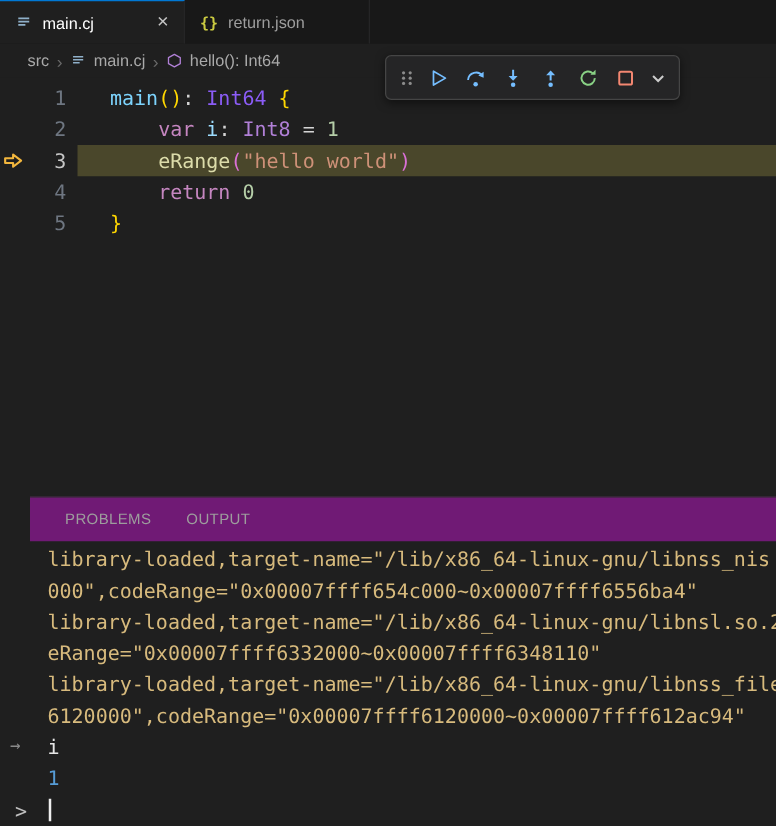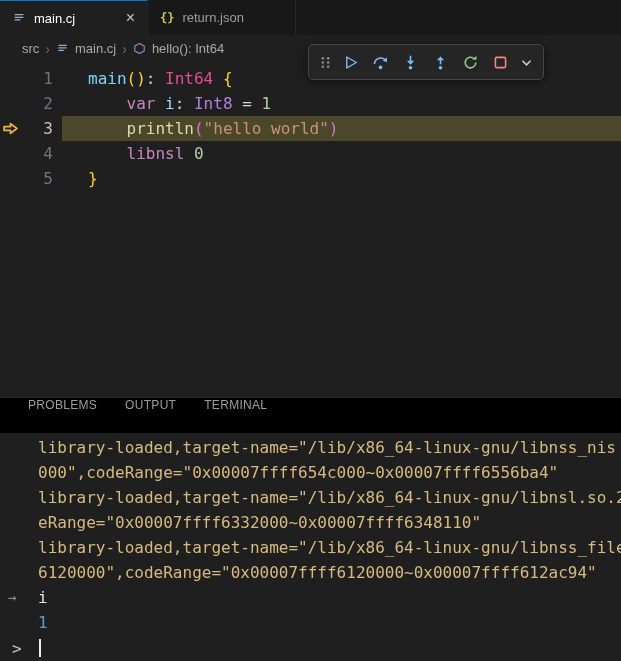--- a/index.html
+++ b/index.html
@@ -36,22 +36,22 @@
   
   .debug-toolbar { position:absolute; left:308px; top:44px; height:36px; display:flex; align-items:center;
                    gap:2px; padding:0 7px; background:#252526; border:1px solid #454545; border-radius:5px;
                    box-shadow:0 2px 8px rgba(0,0,0,.5); z-index:20; }
   .tbtn { width:28px; height:28px; display:flex; align-items:center; justify-content:center; border-radius:4px; cursor:pointer; }
   .tbtn svg { width:17px; height:17px; }
   .tbtn.grip { width:18px; }
   .tbtn.chev { width:20px; }
 
   
-  .panel-tabs { height:36px; display:flex; align-items:flex-start; padding-left:28px;
-                border-top:1px solid #2b2b2b; flex-shrink:0; background:#000000; }
+  .panel-tabs { height:36px; display:flex; align-items:center; padding-left:28px;
+                border-top:1px solid #2b2b2b; flex-shrink:0; background:#701a75;margin-left:24px; }
   .ptab { display:flex; align-items:center; margin-right:28px; font-size:12px; letter-spacing:.3px;
           color:#9d9d9d; border-bottom:1px solid transparent; cursor:pointer; }
   .ptab.active { color:#e7e7e7; border-bottom-color:#2488db; }
 
   .console { height:202px; flex-shrink:0; overflow:hidden; padding-top:2px;
              font-family:"DejaVu Sans Mono",monospace; font-size:16px; line-height:25px; }
   .crow { position:relative; padding-left:38px; height:25px; white-space:pre; }
   .crow .prefix { position:absolute; left:8px; top:0; color:#8a8a8a; font-size:14px; }
 
   .console-input { height:26px; flex-shrink:0; display:flex; align-items:center; padding-left:12px;
@@ -88,26 +88,26 @@
     <span>main.cj</span>
     <span class="bc-chev">›</span>
     <svg class="bc-icon" viewBox="0 0 16 16">
       <path d="M8 1.8 13.8 5v6L8 14.2 2.2 11V5z" fill="none" stroke="#b180d7" stroke-width="1.3" stroke-linejoin="round"></path>
     </svg>
     <span>hello(): Int64</span>
   </div>
 
   <div class="editor">
     <div>
-        <div class="code-row"><div class="gutter">1</div><div class="code"><span style="color: #7dd3fc;">main</span><span style="color: rgb(255, 215, 0);">()</span><span style="color: rgb(212, 212, 212);">: </span><span style="color: #ec4899;">Int64</span><span style="color: rgb(212, 212, 212);"> </span><span style="color: rgb(255, 215, 0);">{</span></div></div>
+        <div class="code-row"><div class="gutter">1</div><div class="code"><span style="color: #7dd3fc;">main</span><span style="color: rgb(255, 215, 0);">()</span><span style="color: rgb(212, 212, 212);">: </span><span style="color: #8b5cf6;">Int64</span><span style="color: rgb(212, 212, 212);"> </span><span style="color: rgb(255, 215, 0);">{</span></div></div>
         <div class="code-row"><div class="gutter">2</div><div class="code"><span style="color: rgb(212, 212, 212);">    </span><span style="color: rgb(197, 134, 192);">var</span><span style="color: rgb(212, 212, 212);"> </span><span style="color: rgb(156, 220, 254);">i</span><span style="color: rgb(212, 212, 212);">: </span><span style="color: rgb(177, 128, 215);">Int8</span><span style="color: rgb(212, 212, 212);"> = </span><span style="color: rgb(181, 206, 168);">1</span></div></div>
         <div class="code-row current"><div class="hl"></div><svg class="arrow" viewBox="0 0 16 16">
             <path d="M2 6.2h6V3.4L14 8l-6 4.6V9.8H2z" fill="none" stroke="#f2b63d" stroke-width="1.6" stroke-linejoin="round"></path>
-          </svg><div class="gutter gactive">3</div><div class="code"><span style="color: rgb(212, 212, 212);">    </span><span style="color: rgb(220, 220, 170);">println</span><span style="color: rgb(218, 112, 214);">(</span><span style="color: rgb(206, 145, 120);">"hello world"</span><span style="color: rgb(218, 112, 214);">)</span></div></div>
-        <div class="code-row"><div class="gutter">4</div><div class="code"><span style="color: rgb(212, 212, 212);">    </span><span style="color: rgb(197, 134, 192);">libnsl</span><span style="color: rgb(212, 212, 212);"> </span><span style="color: rgb(181, 206, 168);">0</span></div></div>
+          </svg><div class="gutter gactive">3</div><div class="code"><span style="color: rgb(212, 212, 212);">    </span><span style="color: rgb(220, 220, 170);">eRange</span><span style="color: rgb(218, 112, 214);">(</span><span style="color: rgb(206, 145, 120);">"hello world"</span><span style="color: rgb(218, 112, 214);">)</span></div></div>
+        <div class="code-row"><div class="gutter">4</div><div class="code"><span style="color: rgb(212, 212, 212);">    </span><span style="color: rgb(197, 134, 192);">return</span><span style="color: rgb(212, 212, 212);"> </span><span style="color: rgb(181, 206, 168);">0</span></div></div>
         <div class="code-row"><div class="gutter">5</div><div class="code"><span style="color: rgb(255, 215, 0);">}</span></div></div>
       </div>
   </div>
 
   <div class="debug-toolbar">
     <div class="tbtn grip">
       <svg viewBox="0 0 16 16" fill="#8c8c8c">
         <circle cx="5.5" cy="4" r="1.2"></circle>
           <circle cx="10.5" cy="4" r="1.2"></circle>
         <circle cx="5.5" cy="8" r="1.2"></circle>
@@ -156,21 +156,20 @@
     <div class="tbtn chev">
       <svg viewBox="0 0 16 16">
         <path d="M4.2 6.4 8 10.2l3.8-3.8" fill="none" stroke="#cccccc" stroke-width="1.5"></path>
       </svg>
     </div>
   </div>
 
   <div class="panel-tabs">
       <div class="ptab">PROBLEMS</div>
       <div class="ptab">OUTPUT</div>
-      <div class="ptab">TERMINAL</div>
     </div>
 
   <div class="console">
       <div class="crow"><span style="color: rgb(215, 186, 125);">library-loaded,target-name="/lib/x86_64-linux-gnu/libnss_nis</span></div>
       <div class="crow"><span style="color: rgb(215, 186, 125);">000",codeRange="0x00007ffff654c000~0x00007ffff6556ba4"</span></div>
       <div class="crow"><span style="color: rgb(215, 186, 125);">library-loaded,target-name="/lib/x86_64-linux-gnu/libnsl.so.2</span></div>
       <div class="crow"><span style="color: rgb(215, 186, 125);">eRange="0x00007ffff6332000~0x00007ffff6348110"</span></div>
       <div class="crow"><span style="color: rgb(215, 186, 125);">library-loaded,target-name="/lib/x86_64-linux-gnu/libnss_file</span></div>
       <div class="crow"><span style="color: rgb(215, 186, 125);">6120000",codeRange="0x00007ffff6120000~0x00007ffff612ac94"</span></div>
       <div class="crow"><span class="prefix">→</span><span style="color: rgb(229, 229, 229);">i</span></div>

